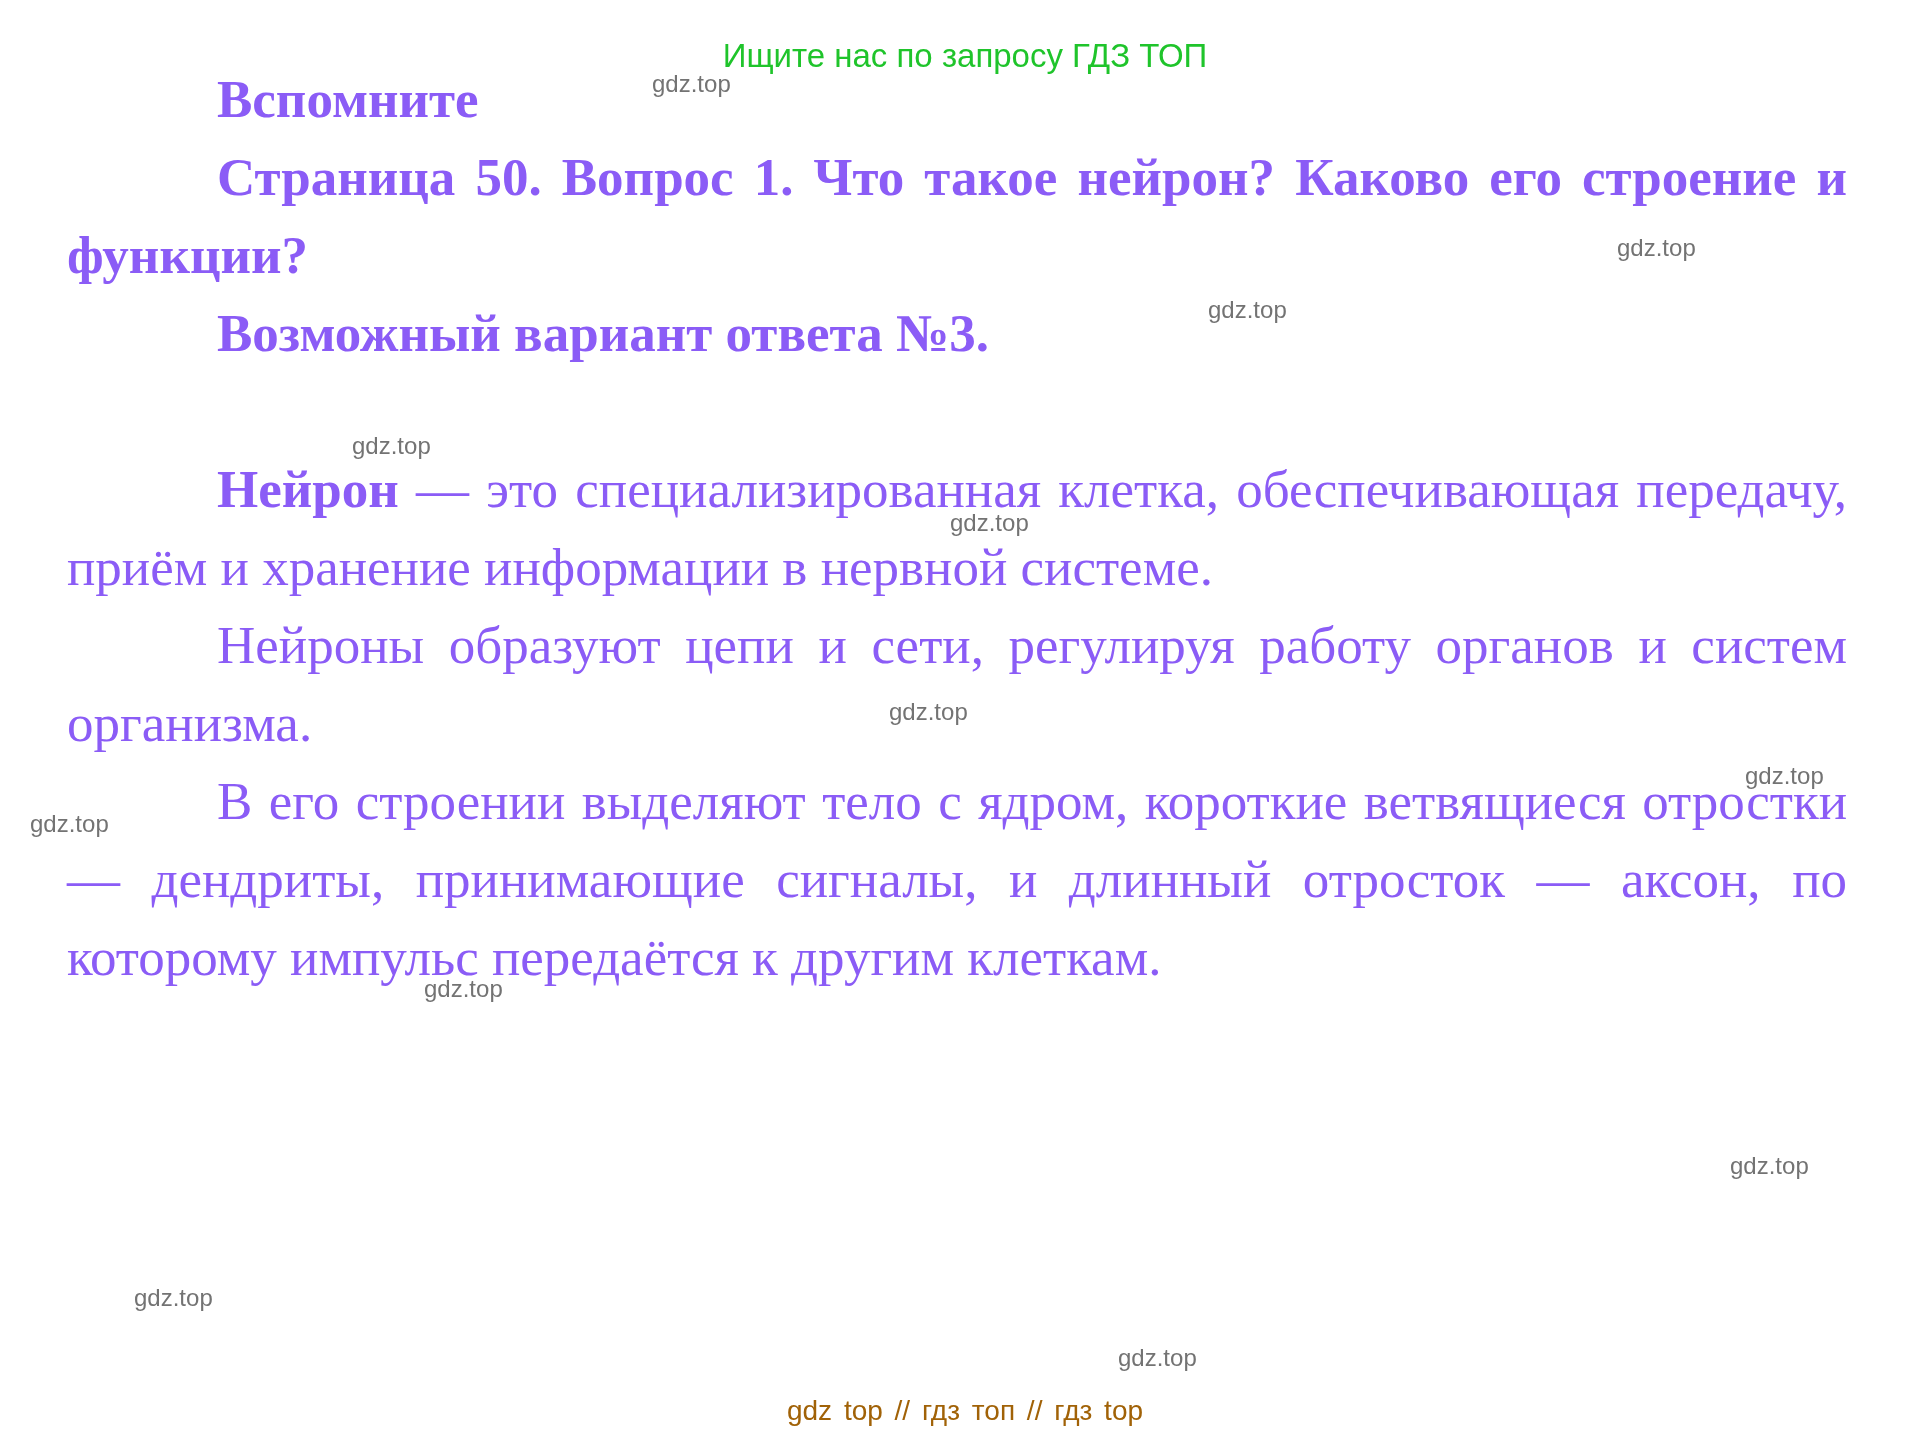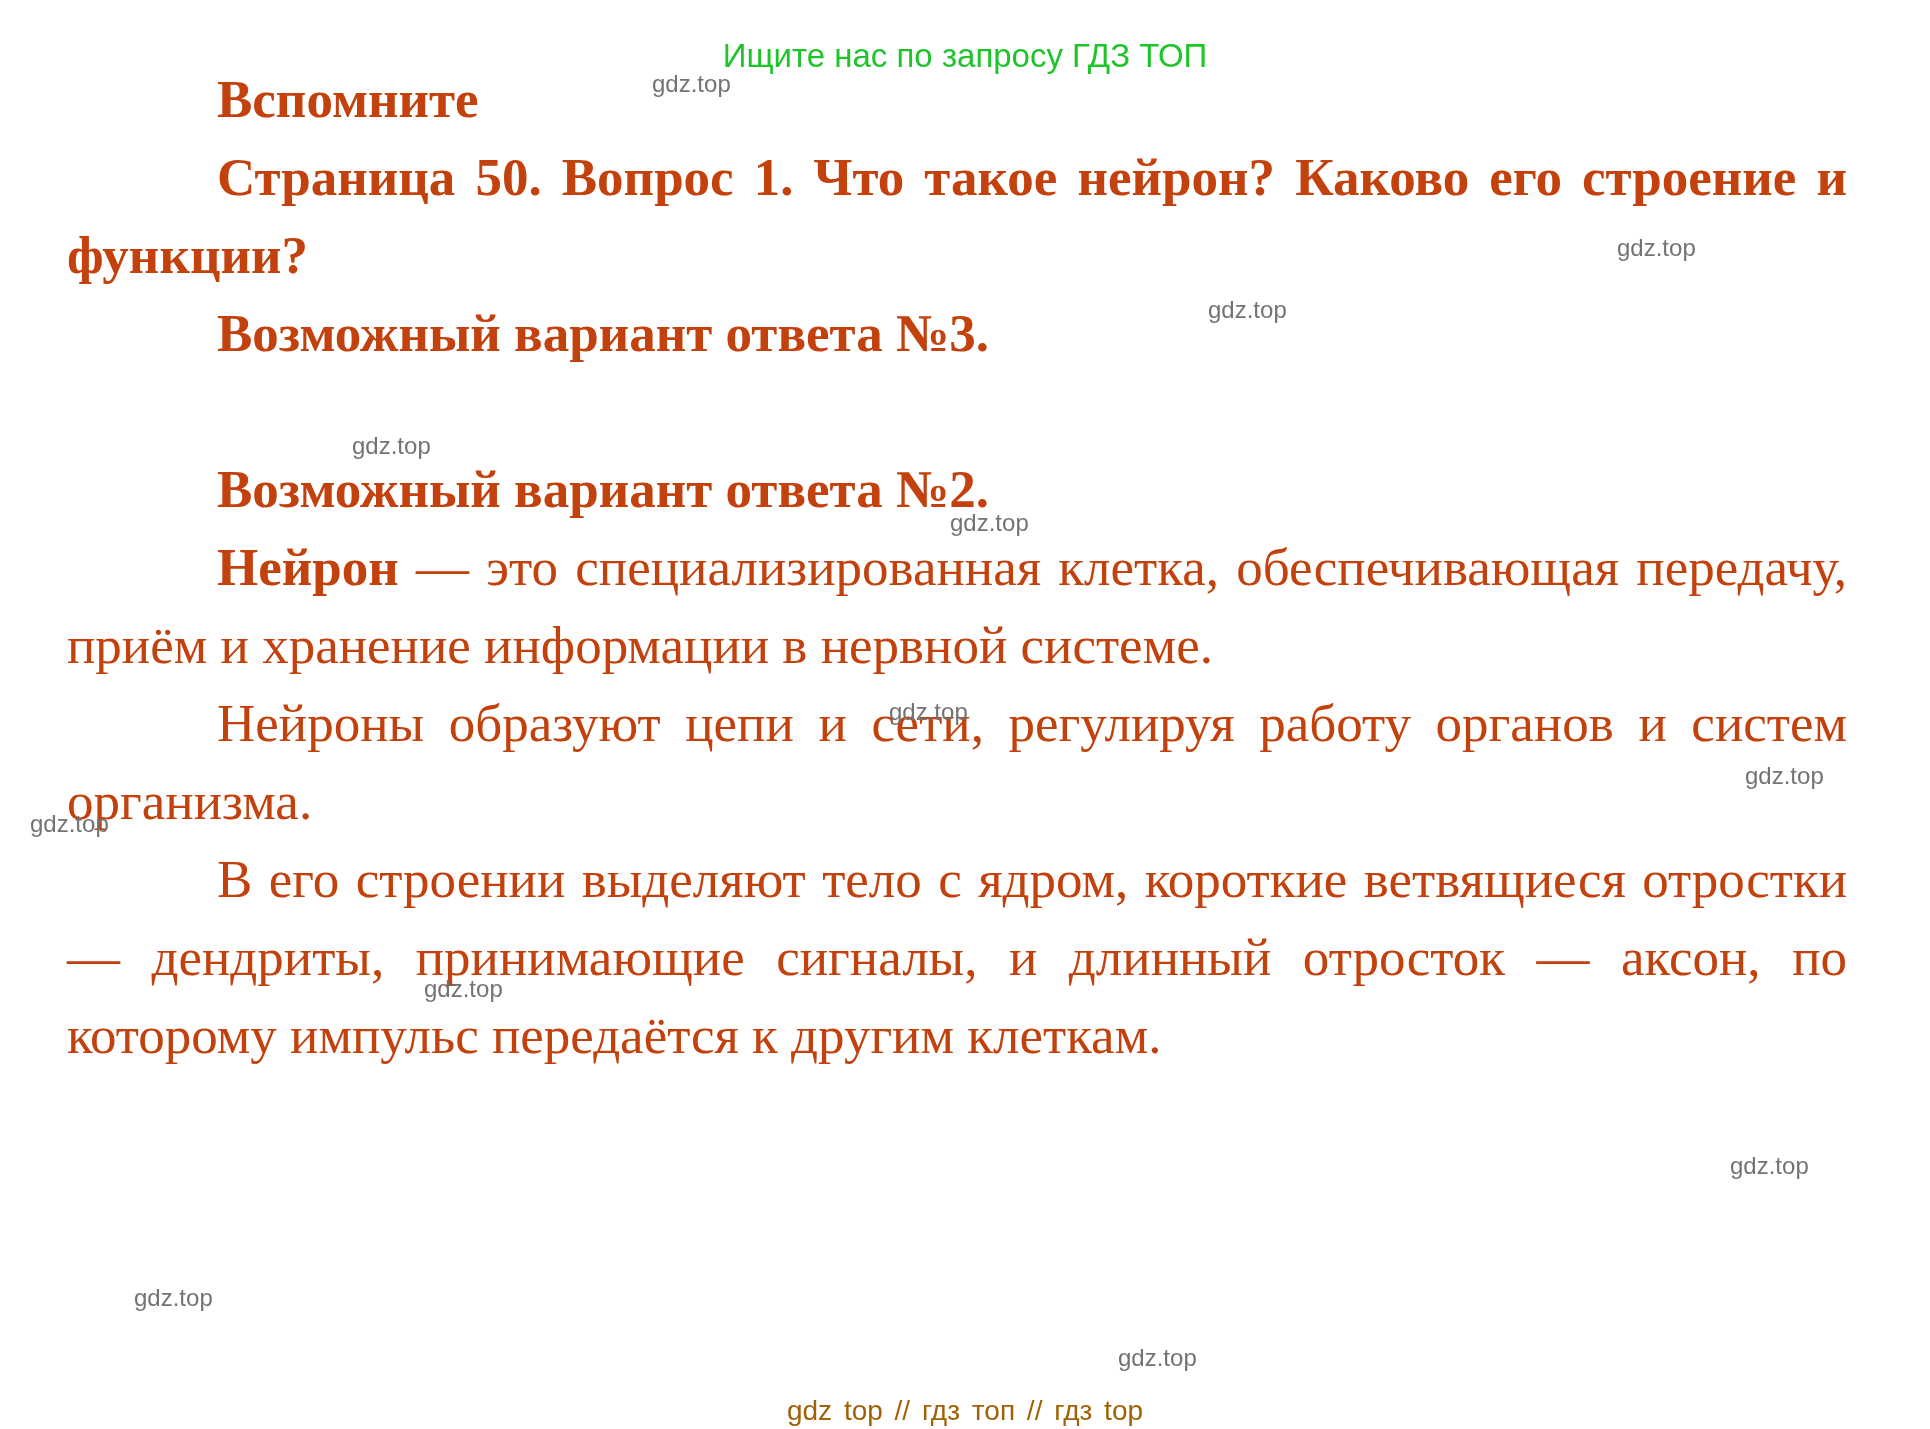--- a/index.html
+++ b/index.html
@@ -10,21 +10,21 @@
     line-height: 38px;
     margin-top: 37px;
   }
   .footer {
     position: absolute; top: 1393px; left: 0; width: 1930px; text-align: center;
     font-family: "Liberation Sans", sans-serif; font-size: 28px; color: #a16207;
     line-height: 36px; word-spacing: 4px;
   }
   .page {
     position: absolute; left: 67px; top: 60px; width: 1780px;
-    font-family: "Liberation Serif", serif; color: #c2410c; font-size: 53px;
+    font-family: "Liberation Serif", serif; color: #8b5cf6; font-size: 53px;
     line-height: 78px;
   }
   .p { margin: 0; text-align: justify; text-align-last: left; }
   .indent { text-indent: 150px; }
   .bold { font-weight: bold; }
   .heading { font-weight: bold; text-indent: 150px; }
   .q { font-weight: bold; text-indent: 150px; text-align: justify; }
   .gap { height: 78px; }
   .wm {
     position: absolute; font-family: "Liberation Sans", sans-serif; font-size: 24px;
@@ -34,21 +34,20 @@
 </head>
 <body>
 
 <div class="banner">Ищите нас по запросу ГДЗ ТОП</div>
 
 <div class="page">
   <p class="p heading">Вспомните</p>
   <p class="p q">Страница 50. Вопрос 1. Что такое нейрон? Каково его строение и функции?</p>
   <p class="p heading">Возможный вариант ответа №3.</p>
   <div class="gap"></div>
-  <p class="p heading">Возможный вариант ответа №2.</p>
   <p class="p indent"><span class="bold">Нейрон</span><span> — это специализированная клетка, обеспечивающая передачу, приём и хранение информации в нервной системе.</span></p>
   <p class="p indent">Нейроны образуют цепи и сети, регулируя работу органов и систем организма.</p>
   <p class="p indent">В его строении выделяют тело с ядром, короткие ветвящиеся отростки — дендриты, принимающие сигналы, и длинный отросток — аксон, по которому импульс передаётся к другим клеткам.</p>
 </div>
 
 <span class="wm" style="left:652px; top:68px;">gdz.top</span>
 <span class="wm" style="left:1617px; top:232px;">gdz.top</span>
 <span class="wm" style="left:1208px; top:294px;">gdz.top</span>
 <span class="wm" style="left:352px; top:430px;">gdz.top</span>
 <span class="wm" style="left:950px; top:507px;">gdz.top</span>

